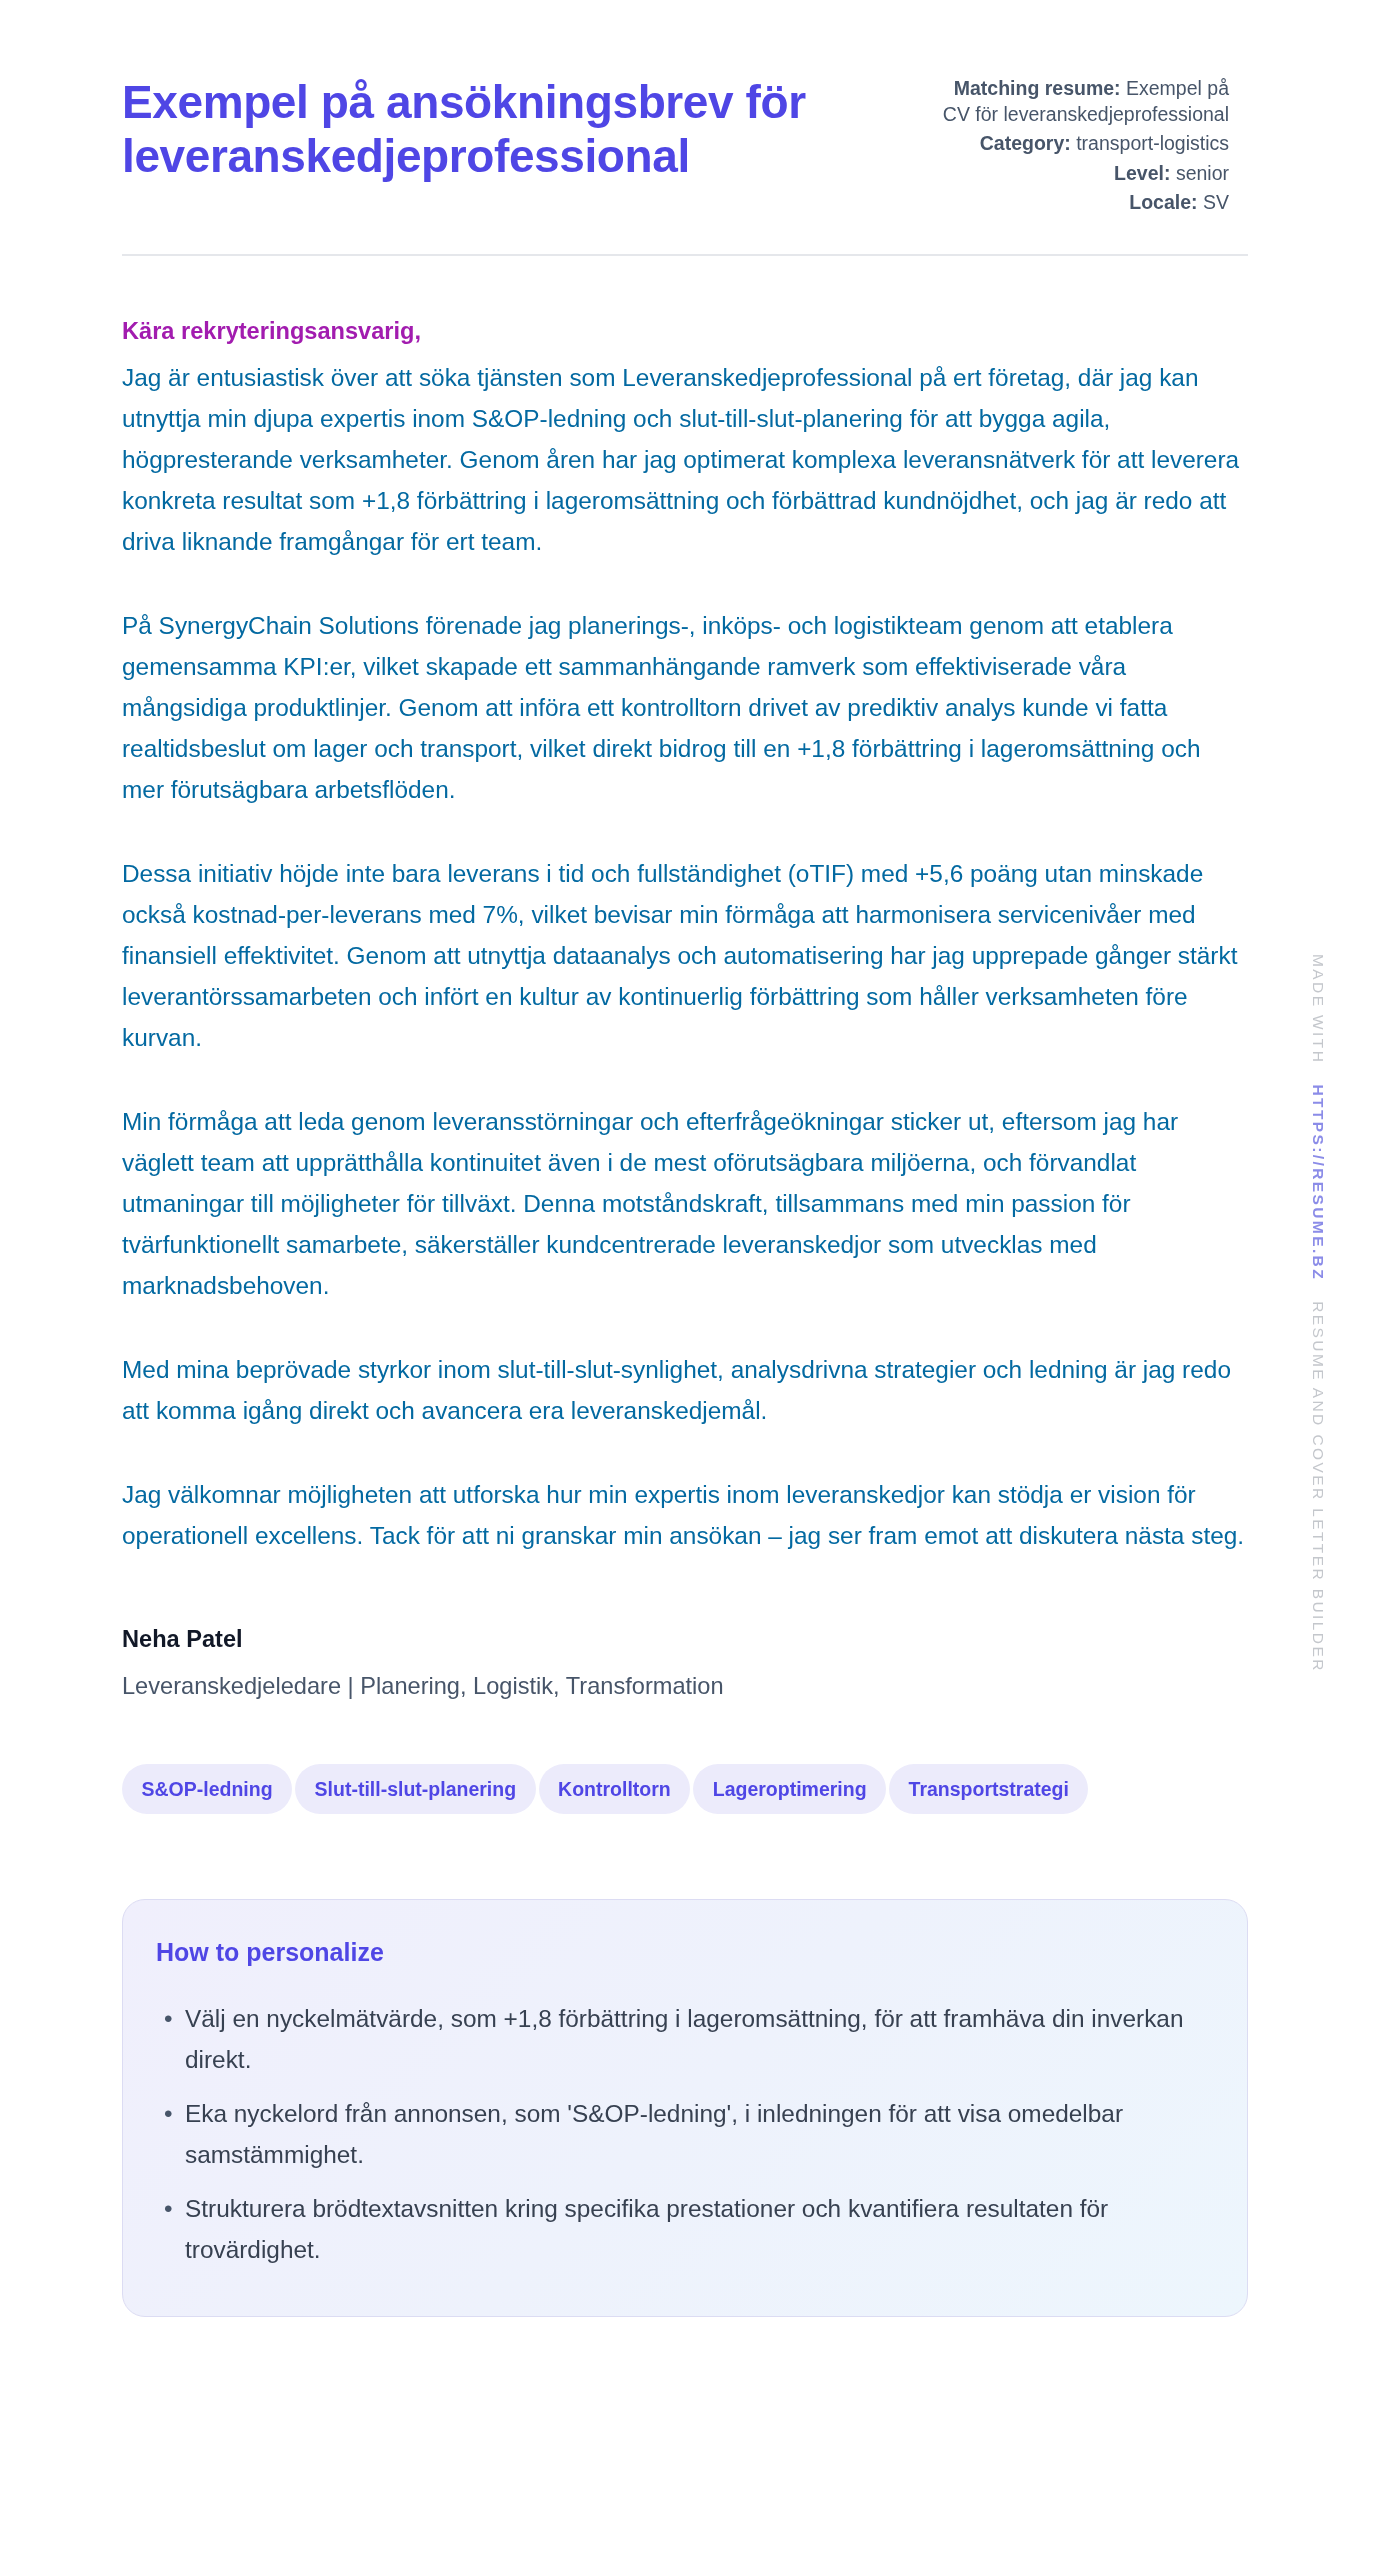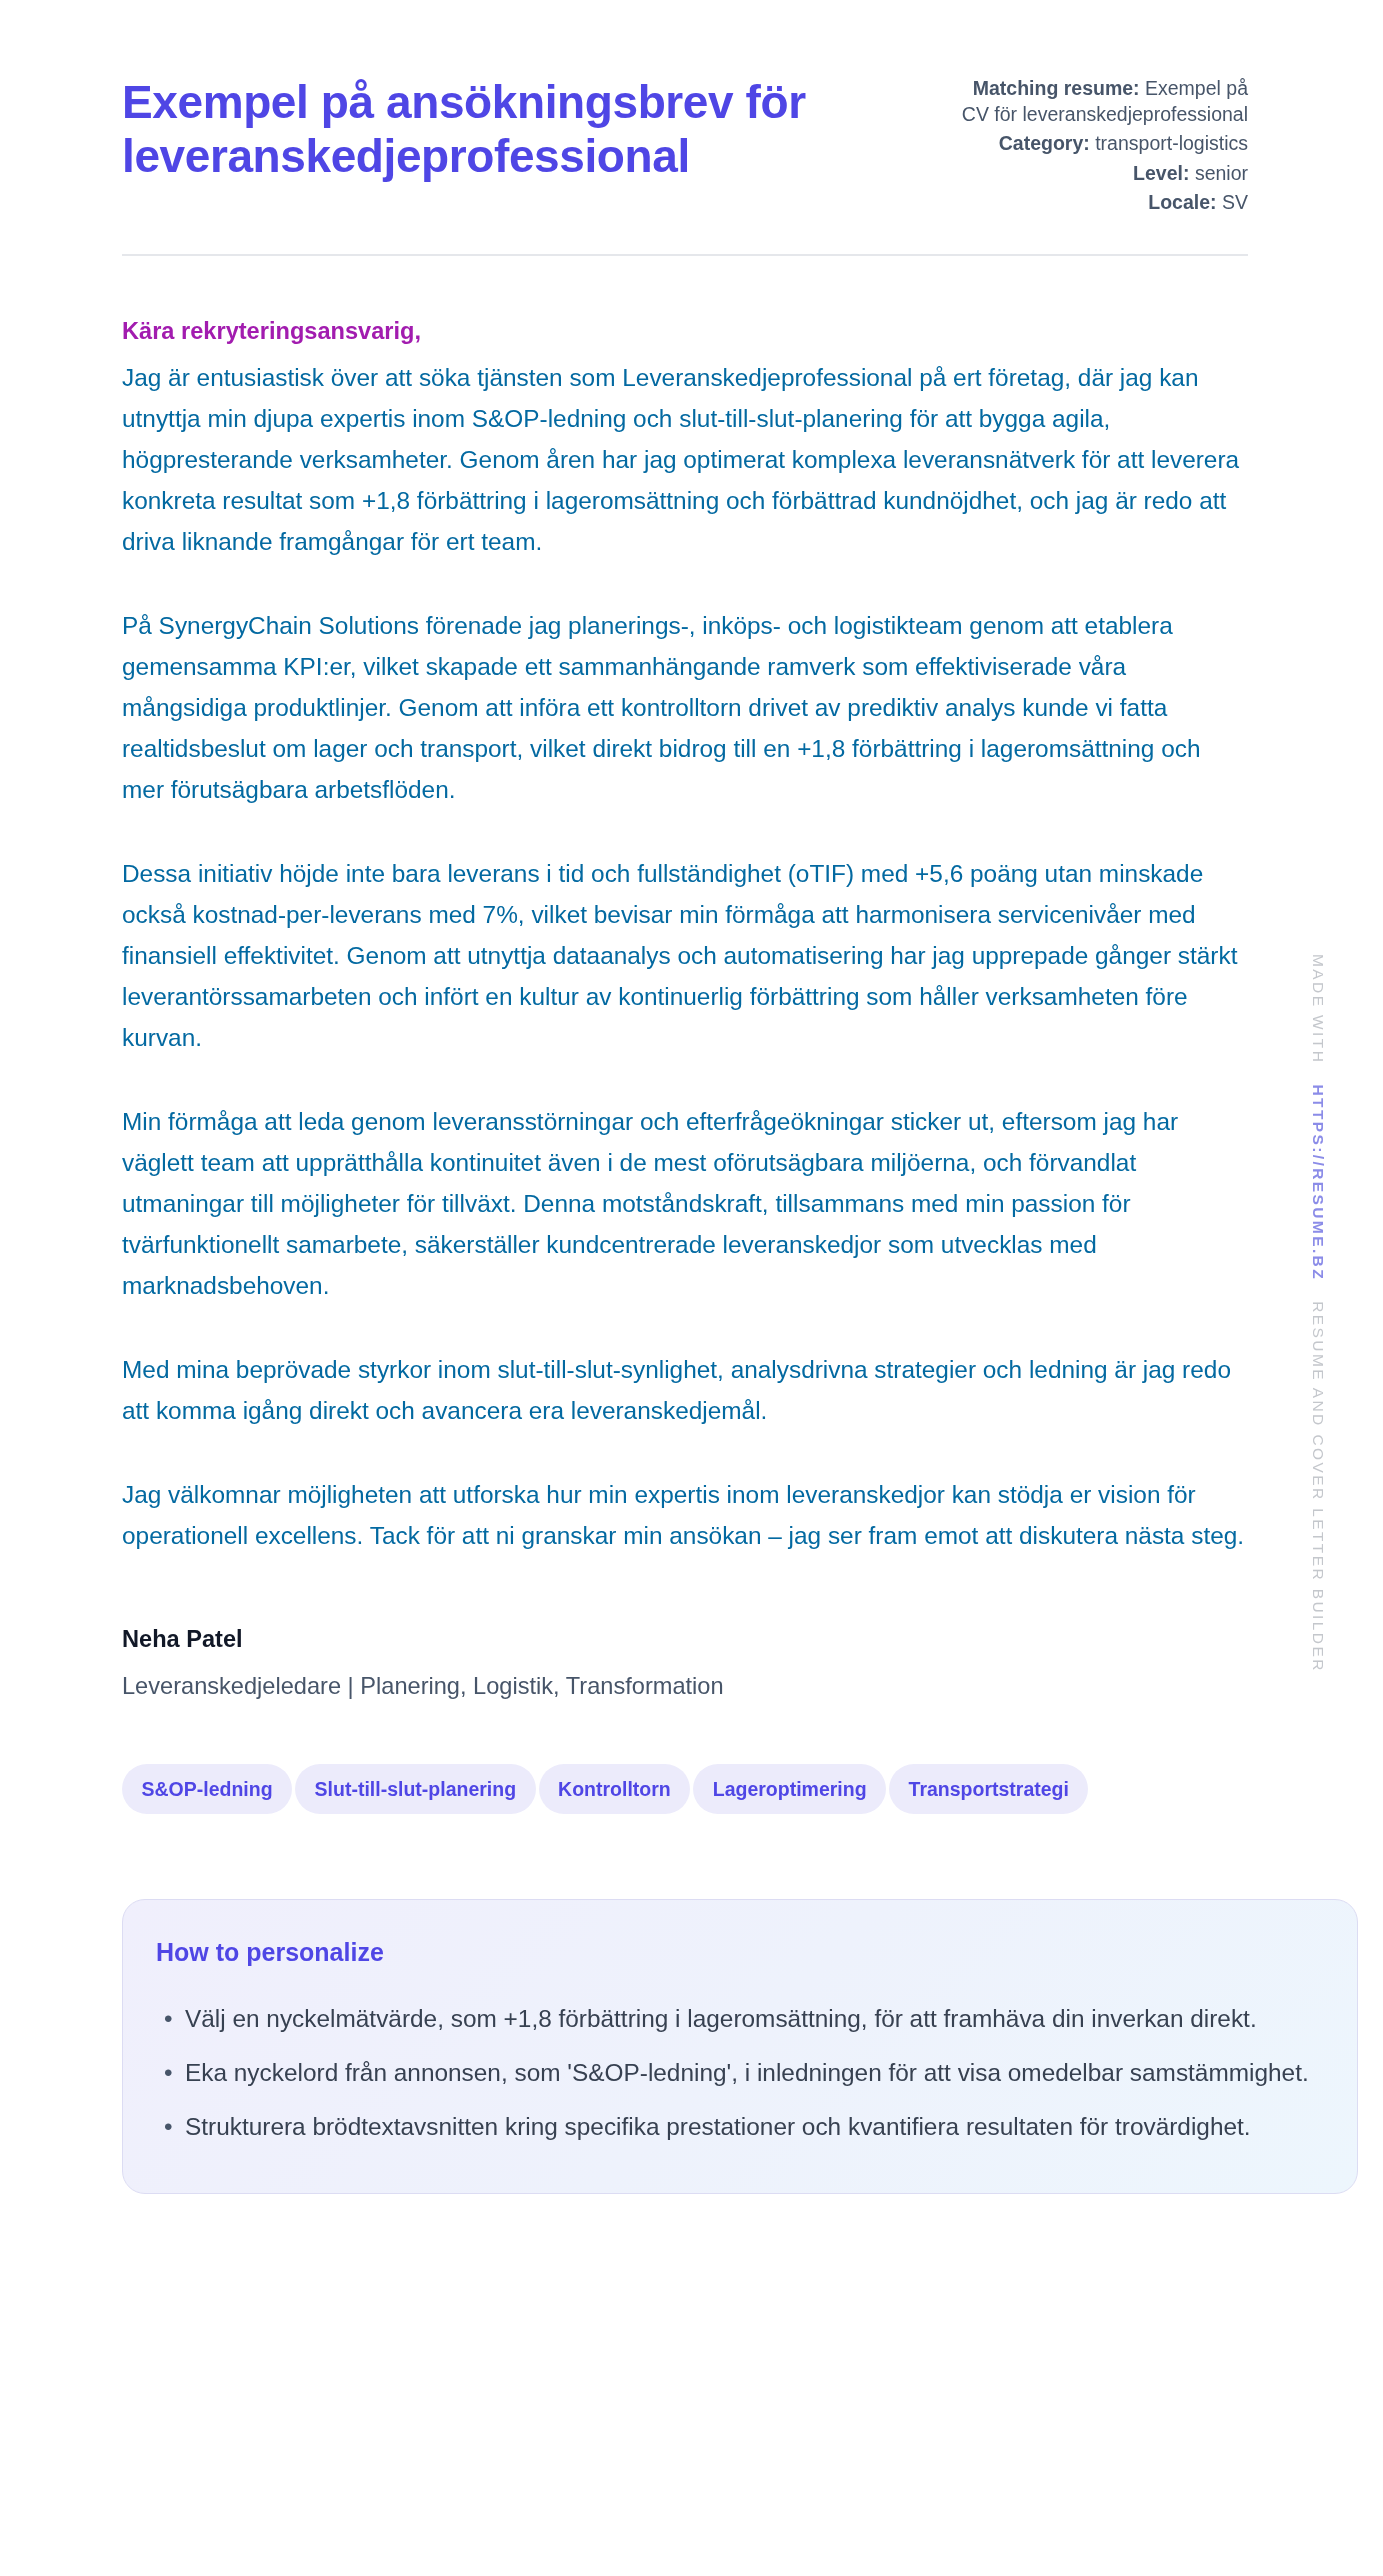--- a/index.html
+++ b/index.html
@@ -12,21 +12,20 @@
       overflow: hidden;
     }
     .page {
       position: absolute;
       left: 122px;
       top: 75px;
       width: 1126px;
     }
     .header {
       display: flex;
-      justify-content: space-between;
       align-items: flex-start;
     }
     .header-left { width: 814px; }
     .title {
       margin: 0;
       font-size: 46px;
       line-height: 54px;
       font-weight: 700;
       color: #4f46e5;
       letter-spacing: -0.4px;
@@ -94,21 +93,21 @@
       font-size: 19.5px;
       font-weight: 700;
       padding: 0 19.5px;
       height: 50px;
       line-height: 50px;
       border-radius: 25px;
       white-space: nowrap;
     }
     .callout {
       margin-top: 85px;
-      width: 1236px;
+      width: 1126px;
       box-sizing: border-box;
       border: 1.6px solid #dcdcf3;
       border-radius: 23px;
       background: linear-gradient(135deg, #f0effc 0%, #eef2fc 50%, #edf6fd 100%);
       padding: 36px 33px 33px 33px;
     }
     .callout-title {
       font-size: 25px;
       font-weight: 700;
       color: #4f46e5;

